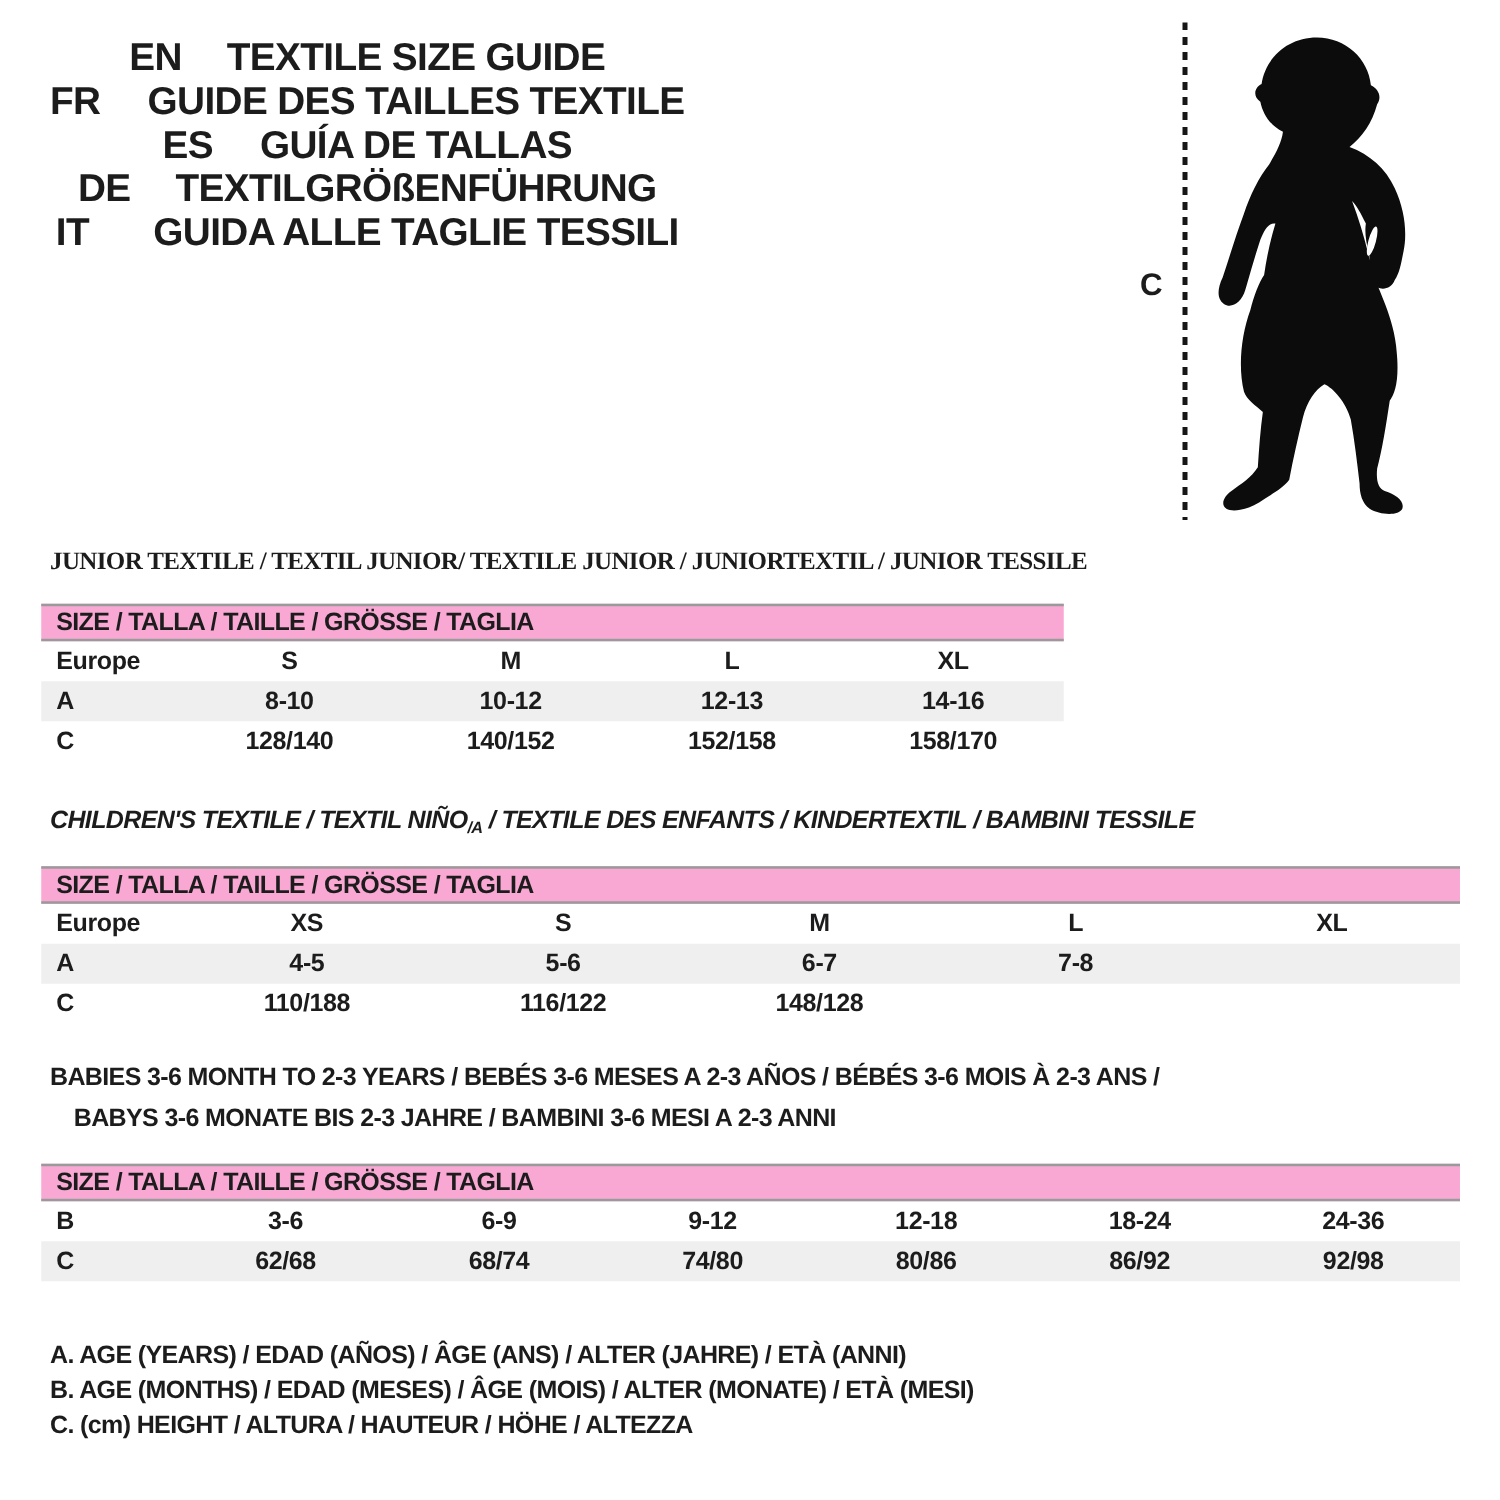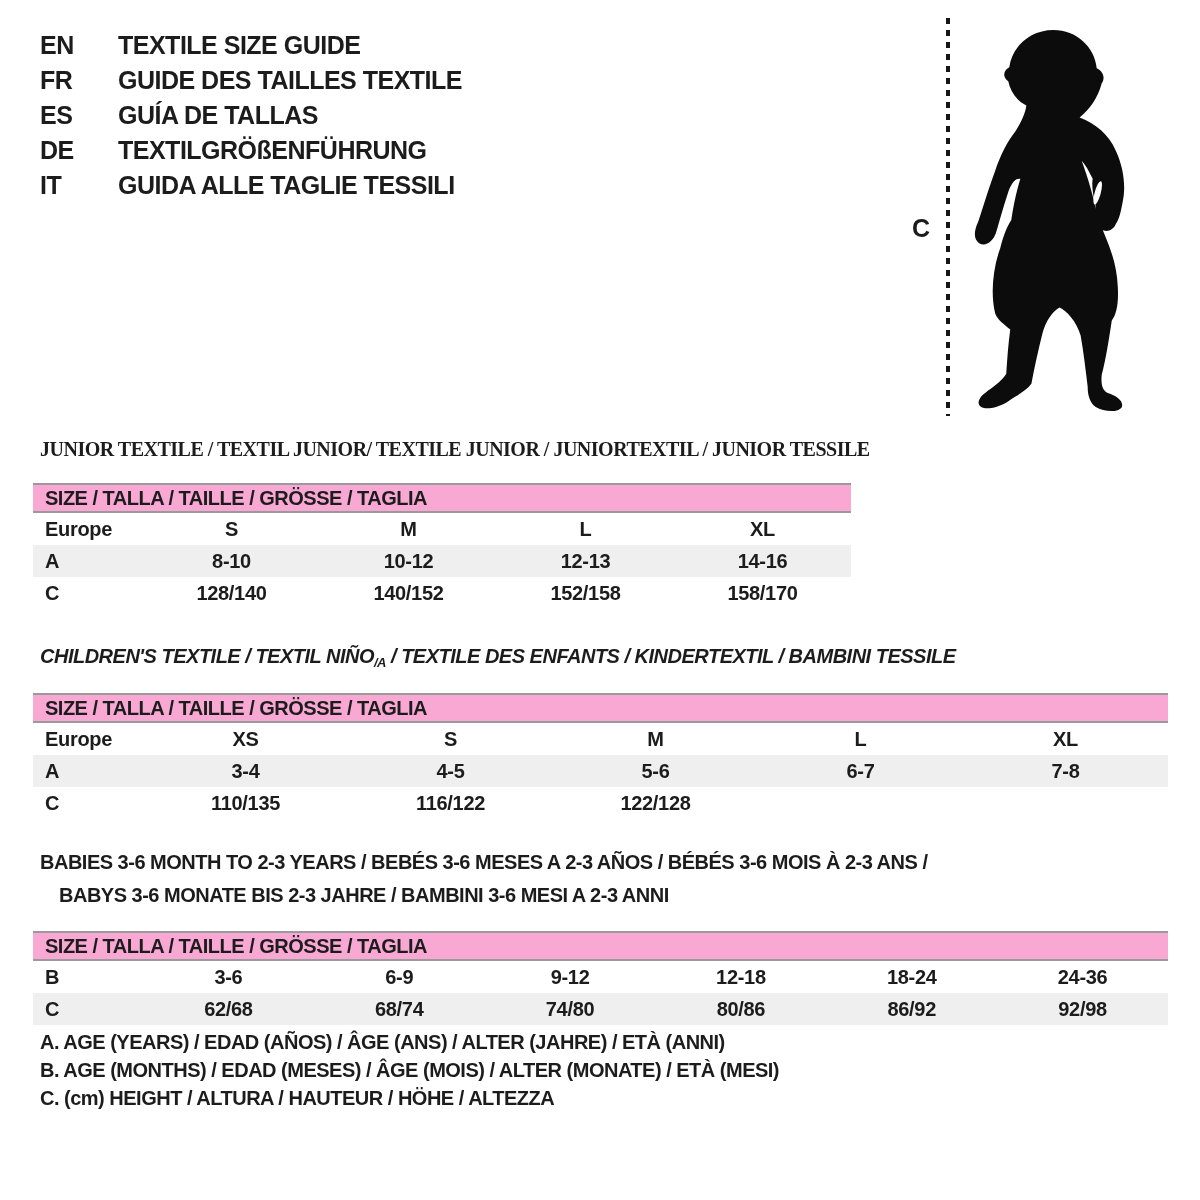--- a/index.html
+++ b/index.html
@@ -3,21 +3,21 @@
 <meta charset="utf-8">
 <style>
   * { margin:0; padding:0; box-sizing:border-box; }
   body { background:#fff; }
   .page {
     position:relative; width:1200px; height:1200px; background:#ffffff;
     font-family:"Liberation Sans", sans-serif; color:#1c1c1c; overflow:hidden;
   }
   
   .langs { position:absolute; left:40px; top:28px; }
-  .lang-row { display:flex; line-height:35px; font-size:25px; font-weight:700; letter-spacing:-0.5px; }
+  .lang-row { display:flex; line-height:35px; font-size:31px; font-weight:700; letter-spacing:-0.5px;justify-content:center; }
   .lang-code { width:78px; }
   
   .height-line {
     position:absolute; left:946px; top:18px; width:4px; height:398px;
     background:repeating-linear-gradient(to bottom, #161616 0 6px, transparent 6px 12px);
   }
   .height-label { position:absolute; left:912px; top:214px; font-size:25px; font-weight:700; }
   .baby-svg { position:absolute; left:963px; top:14px; width:183px; height:402px; }
   
   .sec-heading {
@@ -36,21 +36,21 @@
     padding-left:12px; font-size:20px; font-weight:700; letter-spacing:-0.5px;
   }
   .trow { display:grid; height:32px; line-height:32px; font-size:20px; font-weight:700; letter-spacing:-0.3px; }
   .t1 .trow { grid-template-columns:110px repeat(4, 1fr); }
   .t2 .trow { grid-template-columns:110px repeat(5, 1fr); }
   .t3 .trow { grid-template-columns:110px repeat(6, 1fr); }
   .trow.alt { background:#efefef; }
   .cell { text-align:center; }
   .cell.label { text-align:left; padding-left:12px; }
   
-  .legend { position:absolute; left:40px; top:1028px; }
+  .legend { position:absolute; left:40px; top:1070px; }
   .legend-line { line-height:28px; font-size:20px; font-weight:700; letter-spacing:-0.5px; white-space:nowrap; }
 </style>
 </head>
 <body>
 
 <div class="page">
 
   <div class="langs">
     <div class="lang-row">
       <span class="lang-code">EN</span>
@@ -156,31 +156,30 @@
     <div class="trow">
       <div class="cell label">Europe</div>
       <div class="cell">XS</div>
       <div class="cell">S</div>
       <div class="cell">M</div>
       <div class="cell">L</div>
       <div class="cell">XL</div>
     </div>
     <div class="trow alt">
       <div class="cell label">A</div>
-      <div class="cell">3-4</div>
       <div class="cell">4-5</div>
       <div class="cell">5-6</div>
       <div class="cell">6-7</div>
       <div class="cell">7-8</div>
     </div>
     <div class="trow">
       <div class="cell label">C</div>
-      <div class="cell">110/135</div>
+      <div class="cell">110/188</div>
       <div class="cell">116/122</div>
-      <div class="cell">122/128</div>
+      <div class="cell">148/128</div>
     </div>
   </div>
 
   <div class="sec-heading" style="top:851px;">BABIES 3-6 MONTH TO 2-3 YEARS / BEBÉS 3-6 MESES A 2-3 AÑOS / BÉBÉS 3-6 MOIS À 2-3 ANS /</div>
   <div class="sec-heading" style="top:884px;margin-left:19px;">BABYS 3-6 MONATE BIS 2-3 JAHRE / BAMBINI 3-6 MESI A 2-3 ANNI</div>
   <div class="table t3">
     <div class="thead">SIZE / TALLA / TAILLE / GRÖSSE / TAGLIA</div>
     <div class="trow">
       <div class="cell label">B</div>
       <div class="cell">3-6</div>

